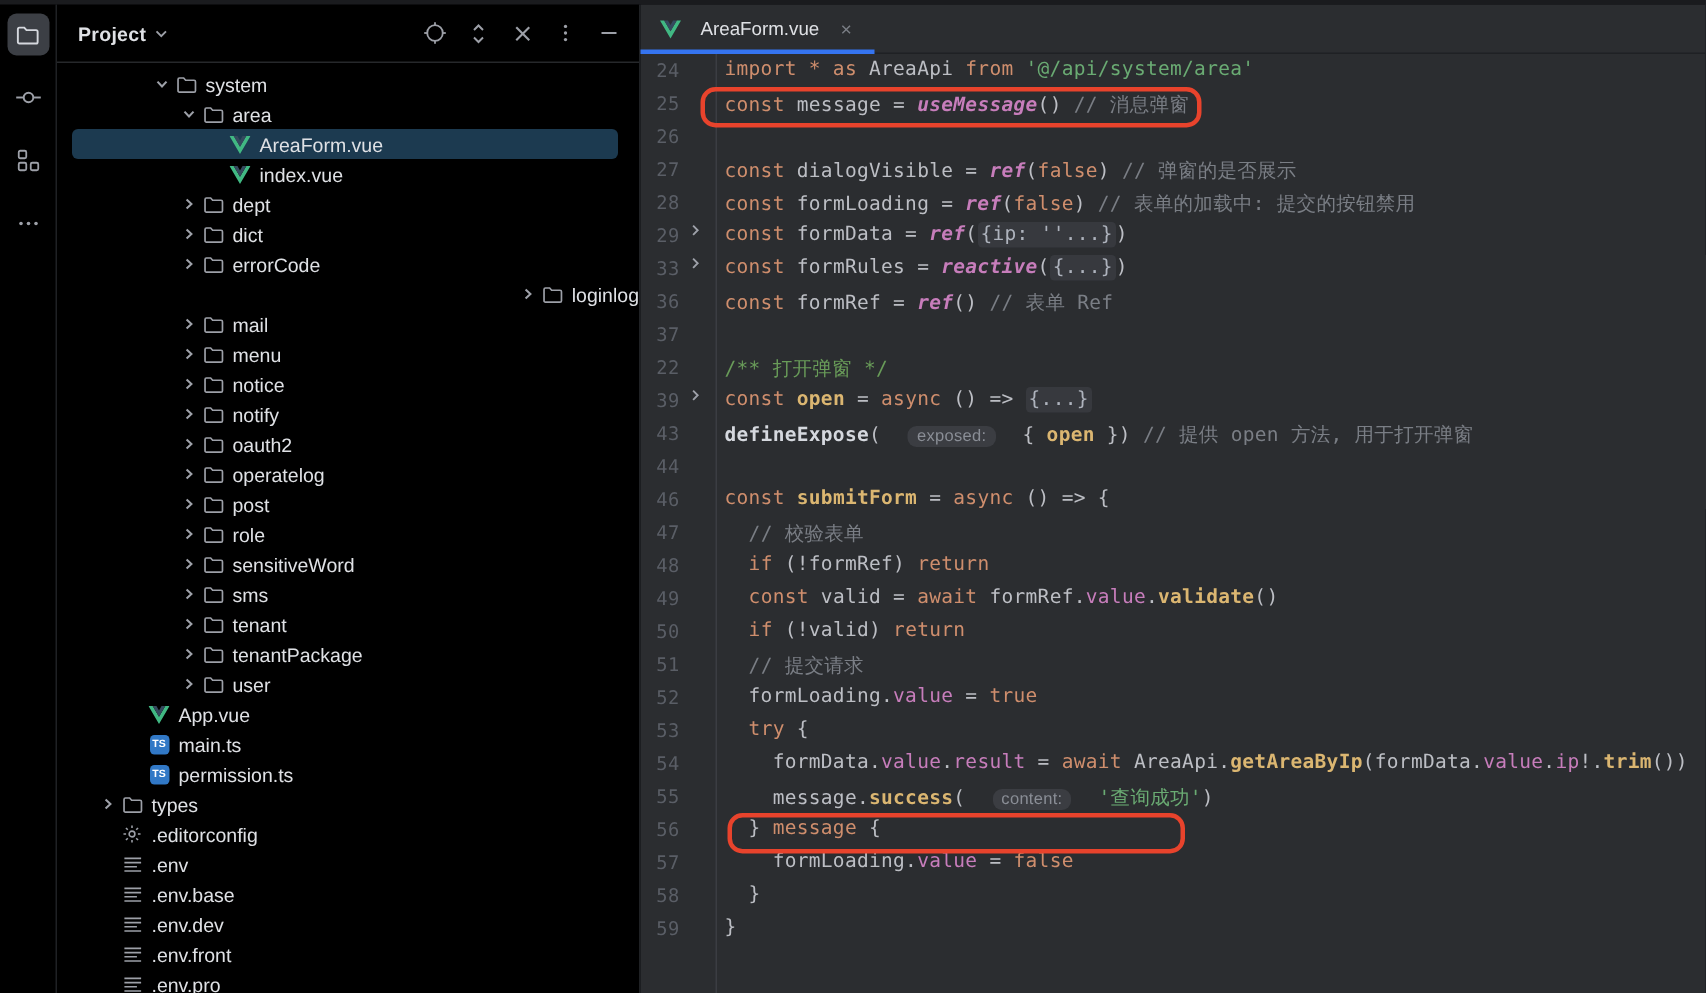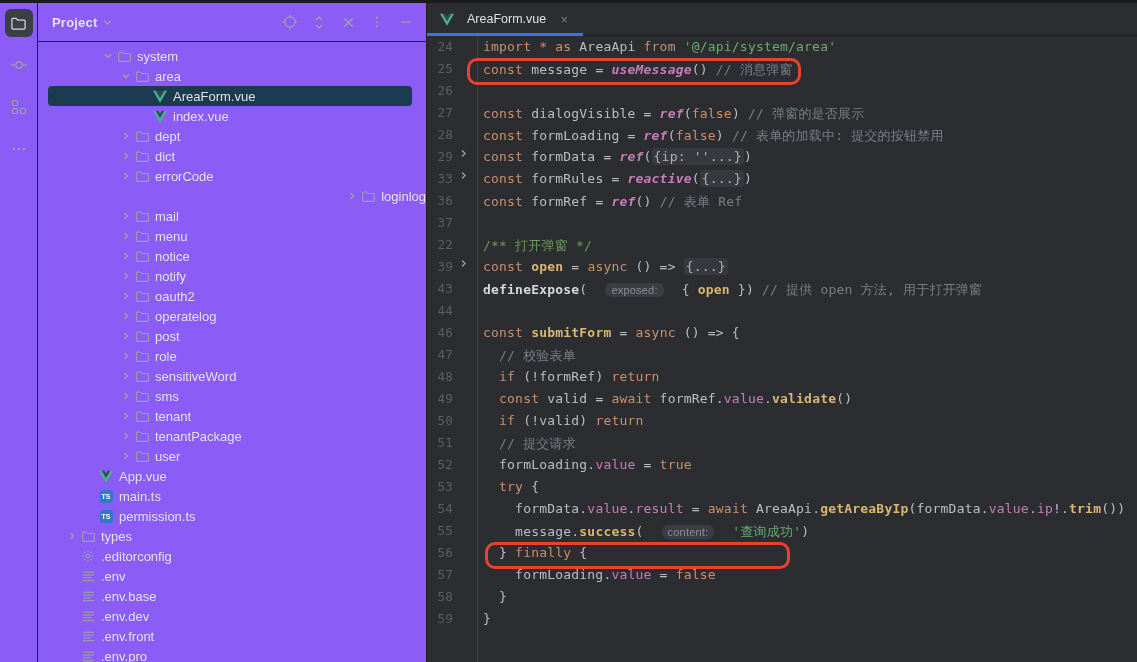--- a/index.html
+++ b/index.html
@@ -1,18 +1,18 @@
 <!DOCTYPE html>
 <html><head>
 <meta charset="utf-8">
 <style>
   * { margin:0; padding:0; box-sizing:border-box; }
   html,body { width:1137px; height:662px; overflow:hidden; background:#2B2D30;
     font-family:"Liberation Sans", sans-serif; }
-  .app { width:1137px; height:662px; display:flex; flex-direction:column; background:#8b5cf6; }
+  .app { width:1137px; height:662px; display:flex; flex-direction:column; background:#000000; }
   .top-strip { height:3px; background:#1A1B1E; flex:0 0 auto; }
   .main-row { flex:1; display:flex; min-height:0; }
 
   
   .activity-bar { width:38px; flex:0 0 auto; border-right:1px solid #1F2124;
     display:flex; flex-direction:column; align-items:center; padding-top:6px; gap:14px; }
   .ab-btn { width:28px; height:28px; border-radius:6px; display:flex; align-items:center;
     justify-content:center; color:#9DA0A8; cursor:pointer; }
   .ab-btn.active { background:#3C3F45; color:#D5D8DE; }
   .ab-btn svg { display:block; }
@@ -578,21 +578,21 @@
             <div class="code-line"><span class="ln-num">46</span><span class="ln-fold"></span><span class="ln-code"><span class="tk-k">const </span><span class="tk-f">submitForm</span><span class="tk-p"> = </span><span class="tk-k">async</span><span class="tk-p"> () =&gt; {</span></span></div>
             <div class="code-line"><span class="ln-num">47</span><span class="ln-fold"></span><span class="ln-code"><span class="tk-p">  </span><span class="tk-c">// 校验表单</span></span></div>
             <div class="code-line"><span class="ln-num">48</span><span class="ln-fold"></span><span class="ln-code"><span class="tk-p">  </span><span class="tk-k">if</span><span class="tk-p"> (!formRef) </span><span class="tk-k">return</span></span></div>
             <div class="code-line"><span class="ln-num">49</span><span class="ln-fold"></span><span class="ln-code"><span class="tk-p">  </span><span class="tk-k">const</span><span class="tk-p"> valid = </span><span class="tk-k">await</span><span class="tk-p"> formRef.</span><span class="tk-r">value</span><span class="tk-p">.</span><span class="tk-f">validate</span><span class="tk-p">()</span></span></div>
             <div class="code-line"><span class="ln-num">50</span><span class="ln-fold"></span><span class="ln-code"><span class="tk-p">  </span><span class="tk-k">if</span><span class="tk-p"> (!valid) </span><span class="tk-k">return</span></span></div>
             <div class="code-line"><span class="ln-num">51</span><span class="ln-fold"></span><span class="ln-code"><span class="tk-p">  </span><span class="tk-c">// 提交请求</span></span></div>
             <div class="code-line"><span class="ln-num">52</span><span class="ln-fold"></span><span class="ln-code"><span class="tk-p">  formLoading.</span><span class="tk-r">value</span><span class="tk-p"> = </span><span class="tk-k">true</span></span></div>
             <div class="code-line"><span class="ln-num">53</span><span class="ln-fold"></span><span class="ln-code"><span class="tk-p">  </span><span class="tk-k">try</span><span class="tk-p"> {</span></span></div>
             <div class="code-line"><span class="ln-num">54</span><span class="ln-fold"></span><span class="ln-code"><span class="tk-p">    formData.</span><span class="tk-r">value</span><span class="tk-p">.</span><span class="tk-r">result</span><span class="tk-p"> = </span><span class="tk-k">await</span><span class="tk-p"> AreaApi.</span><span class="tk-f">getAreaByIp</span><span class="tk-p">(formData.</span><span class="tk-r">value</span><span class="tk-p">.</span><span class="tk-r">ip</span><span class="tk-p">!.</span><span class="tk-f">trim</span><span class="tk-p">())</span></span></div>
             <div class="code-line"><span class="ln-num">55</span><span class="ln-fold"></span><span class="ln-code"><span class="tk-p">    message.</span><span class="tk-f">success</span><span class="tk-p">( </span><span class="tk-h">content:</span><span class="tk-p"> </span><span class="tk-s">'查询成功'</span><span class="tk-p">)</span></span></div>
-            <div class="code-line"><span class="ln-num">56</span><span class="ln-fold"></span><span class="ln-code"><span class="tk-p">  } </span><span class="tk-k">finally</span><span class="tk-p"> {</span></span></div>
+            <div class="code-line"><span class="ln-num">56</span><span class="ln-fold"></span><span class="ln-code"><span class="tk-p">  } </span><span class="tk-k">message</span><span class="tk-p"> {</span></span></div>
             <div class="code-line"><span class="ln-num">57</span><span class="ln-fold"></span><span class="ln-code"><span class="tk-p">    formLoading.</span><span class="tk-r">value</span><span class="tk-p"> = </span><span class="tk-k">false</span></span></div>
             <div class="code-line"><span class="ln-num">58</span><span class="ln-fold"></span><span class="ln-code"><span class="tk-p">  }</span></span></div>
             <div class="code-line"><span class="ln-num">59</span><span class="ln-fold"></span><span class="ln-code"><span class="tk-p">}</span></span></div>
           </div>
       </div>
       <div id="annotation-layer">
           <div class="annotation-box" style="left: 40px; top: 55px; width: 334px; height: 27px; border-color: rgb(232, 67, 44);"></div>
           <div class="annotation-box" style="left: 58px; top: 539px; width: 305px; height: 27px; border-color: rgb(232, 67, 44);"></div>
         </div>
     </div>

